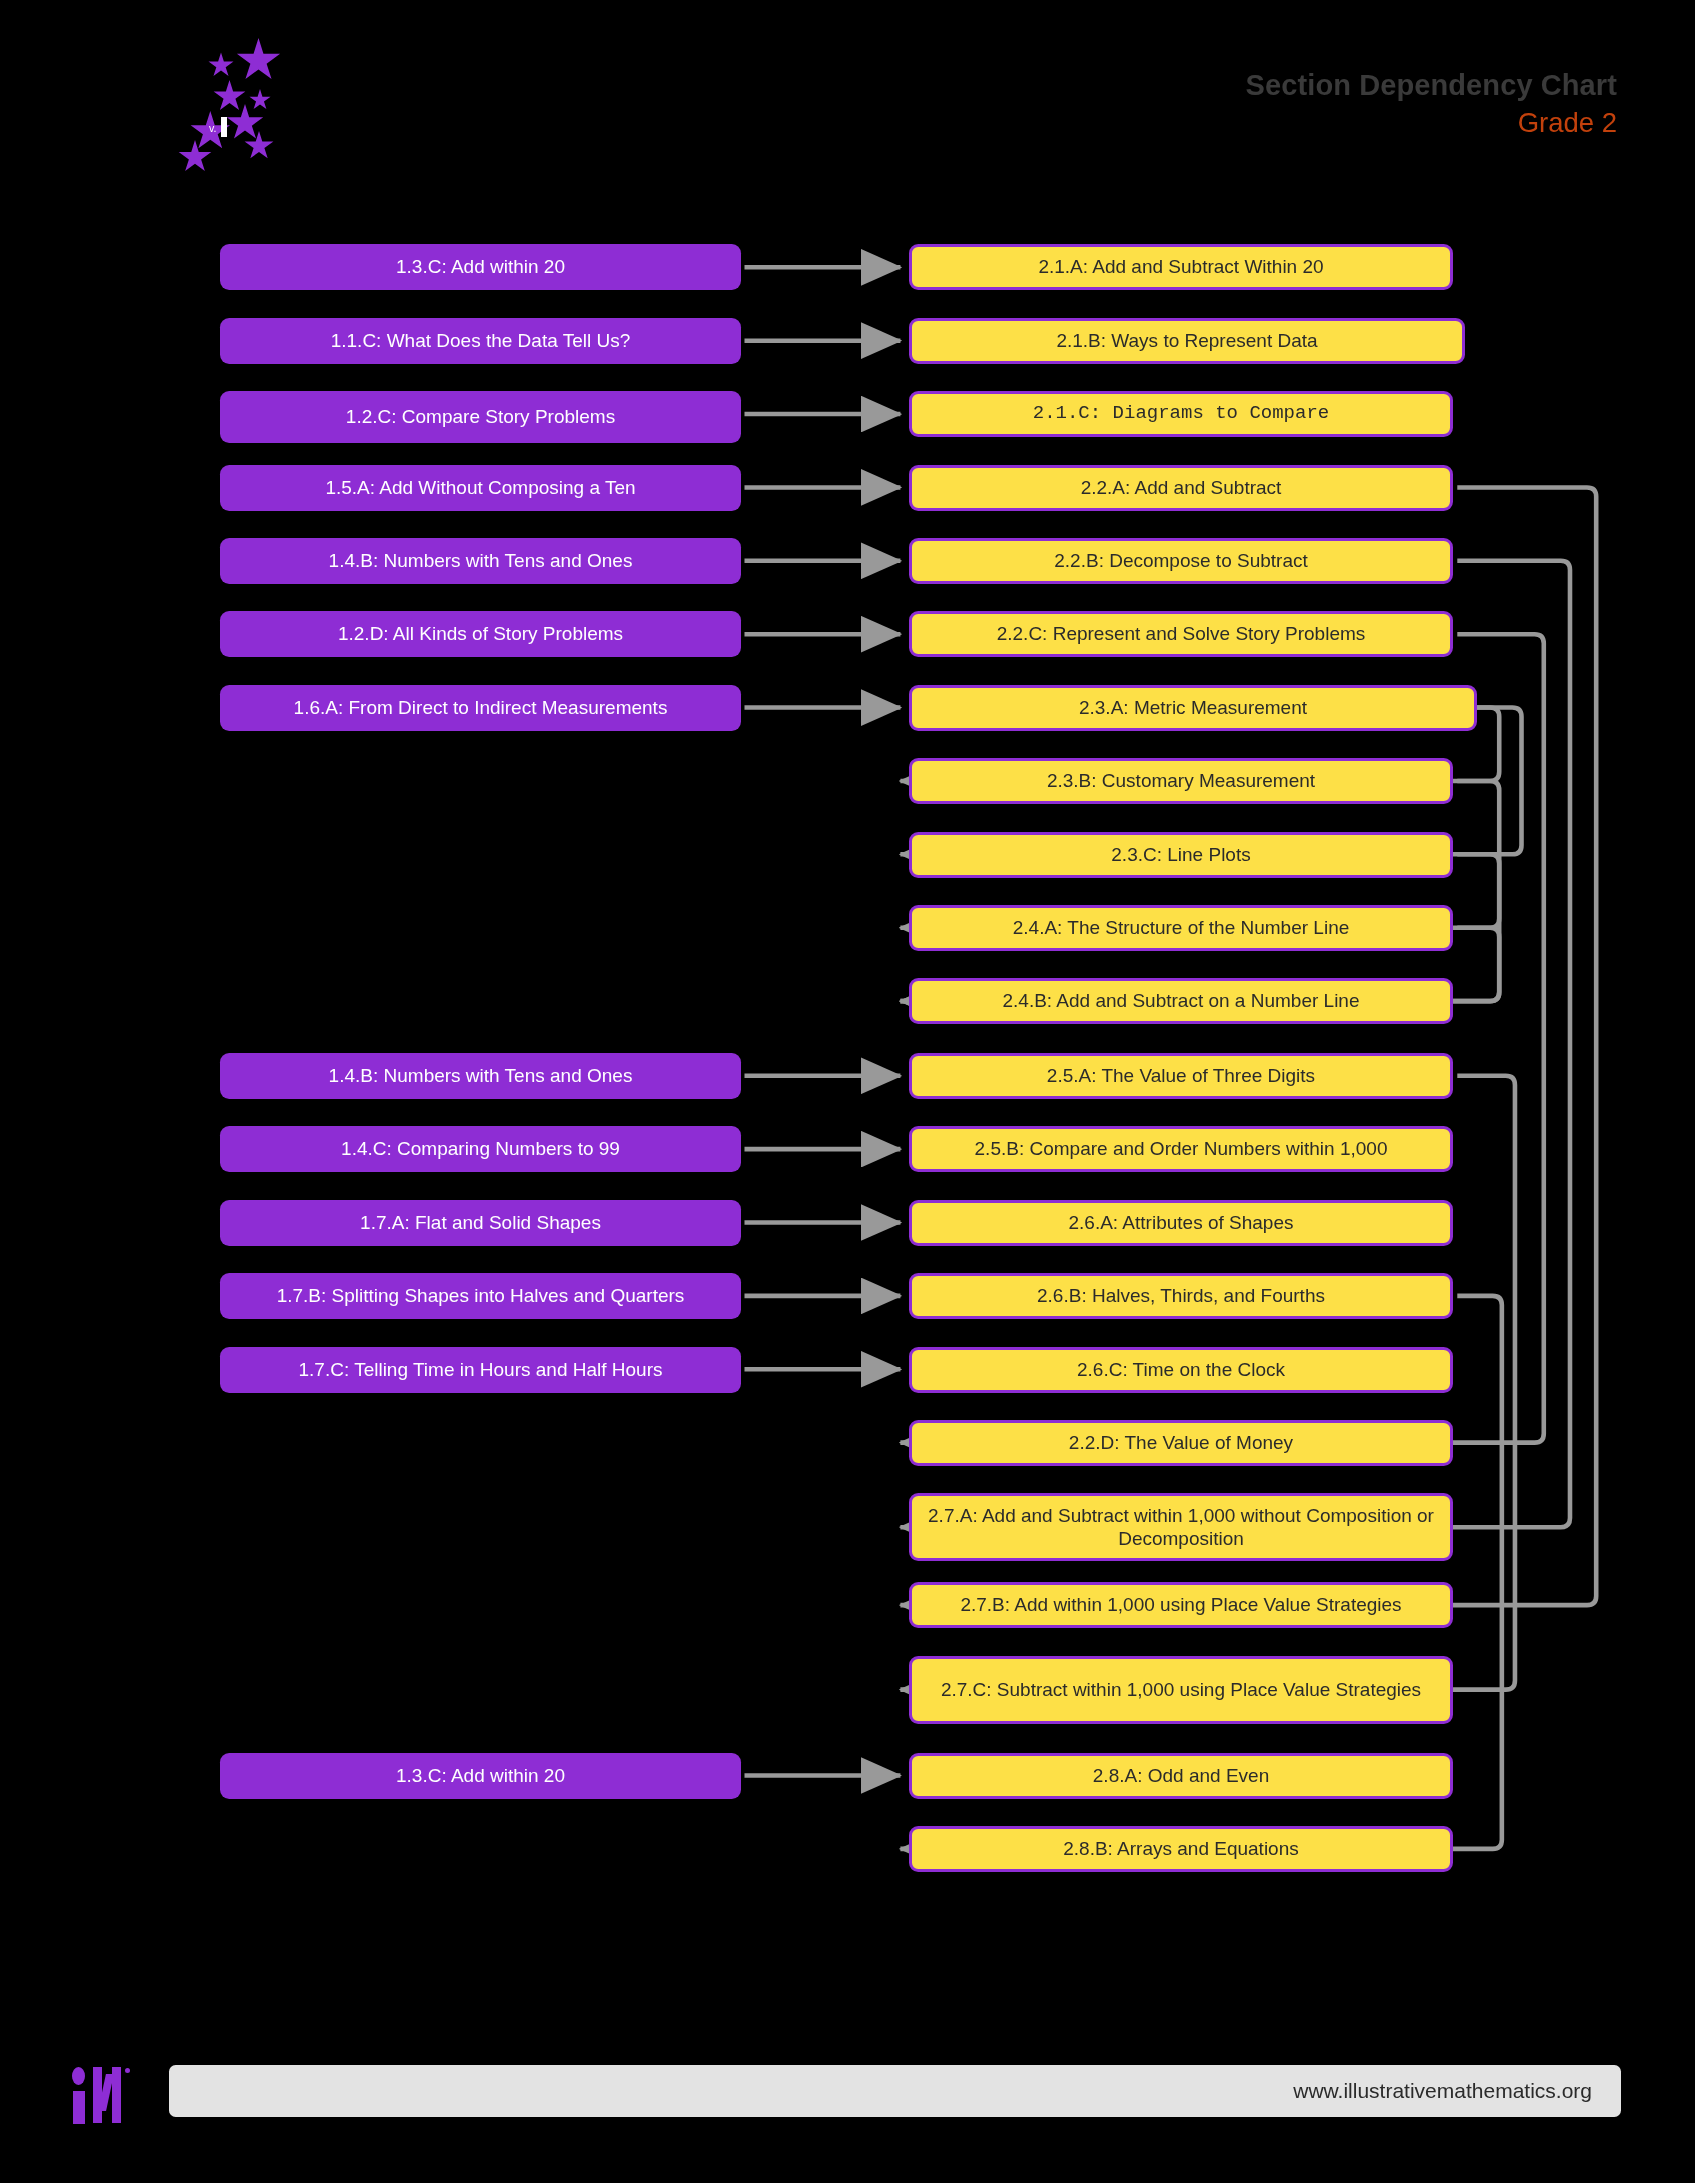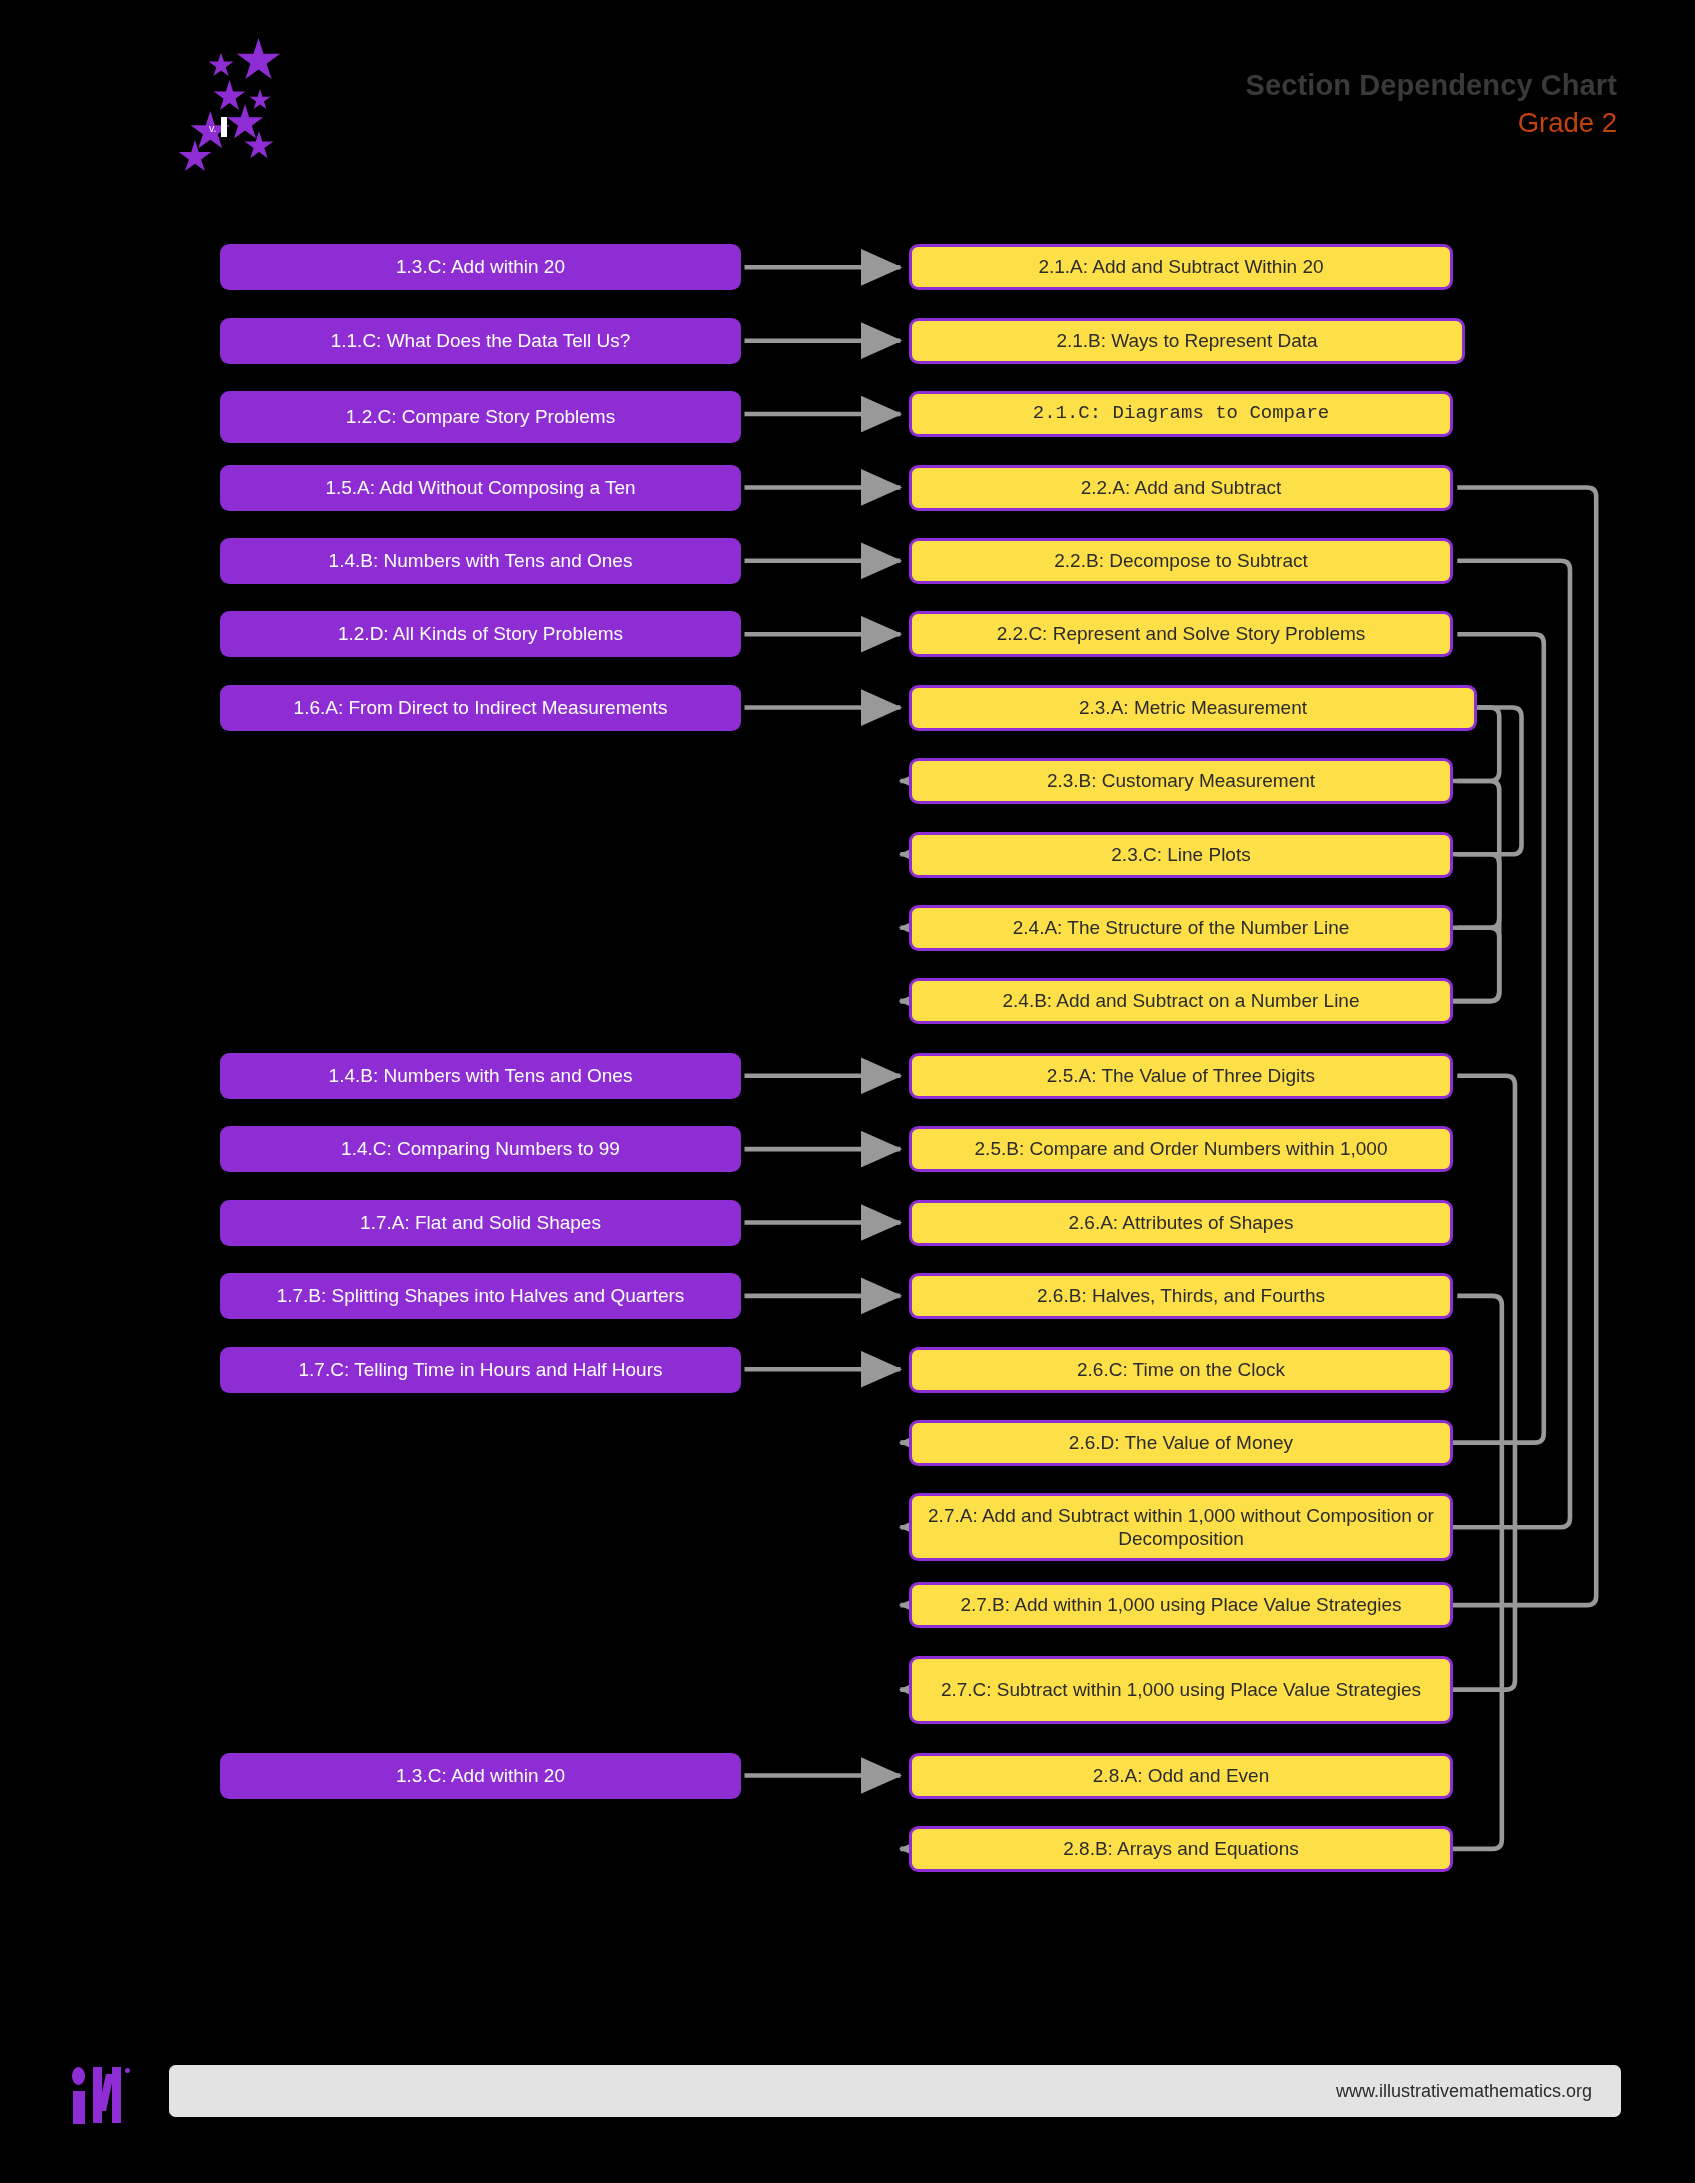--- a/index.html
+++ b/index.html
@@ -109,21 +109,21 @@
     height: 52px;
     background: #e3e3e3;
     border-radius: 6.6px;
     display: flex;
     align-items: center;
     justify-content: flex-end;
     box-sizing: border-box;
     padding-right: 29px;
   }
   #footer-url {
-    font-size: 18px;
+    font-size: 21px;
     color: #2b2b2b;
   }
   #footer-logo {
     position: absolute;
     left: 71px;
     top: 2063px;
     width: 85px;
     height: 60px;
   }
   .im-bar { position: absolute; background: #8E2DD4; }
@@ -264,21 +264,21 @@
       <div class="node section" style="left: 909px; top: 1200px; width: 544px; height: 46px;">
         <span>2.6.A: Attributes of Shapes</span>
       </div>
       <div class="node section" style="left: 909px; top: 1273px; width: 544px; height: 46px;">
         <span>2.6.B: Halves, Thirds, and Fourths</span>
       </div>
       <div class="node section" style="left: 909px; top: 1347px; width: 544px; height: 46px;">
         <span>2.6.C: Time on the Clock</span>
       </div>
       <div class="node section" style="left: 909px; top: 1420px; width: 544px; height: 46px;">
-        <span>2.6.D: The Value of Money</span>
+        <span>2.2.D: The Value of Money</span>
       </div>
       <div class="node section" style="left: 909px; top: 1493px; width: 544px; height: 68px;">
         <span>2.7.A: Add and Subtract within 1,000 without Composition or Decomposition</span>
       </div>
       <div class="node section" style="left: 909px; top: 1582px; width: 544px; height: 46px;">
         <span>2.7.B: Add within 1,000 using Place Value Strategies</span>
       </div>
       <div class="node section" style="left: 909px; top: 1656px; width: 544px; height: 68px;">
         <span>2.7.C: Subtract within 1,000 using Place Value Strategies</span>
       </div>

